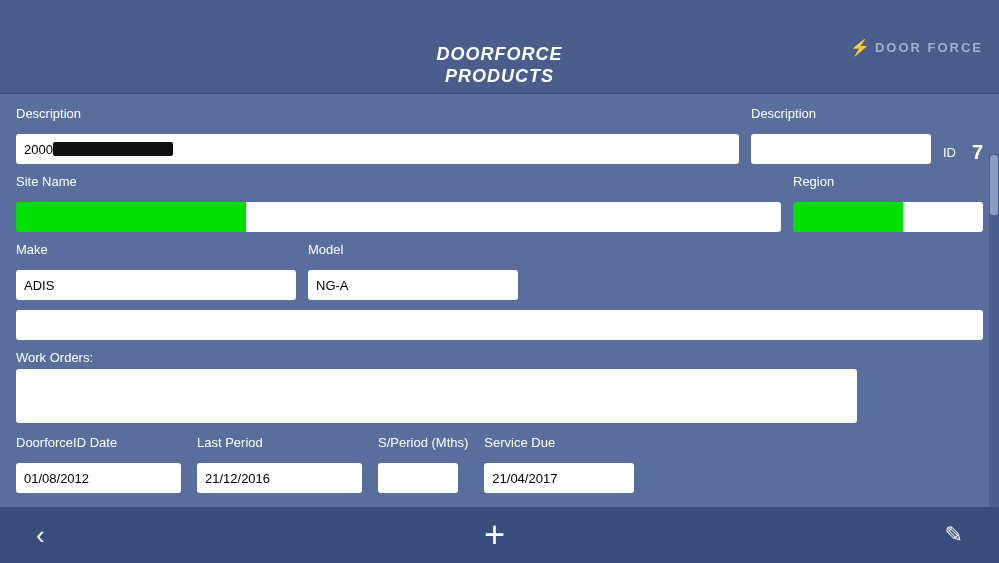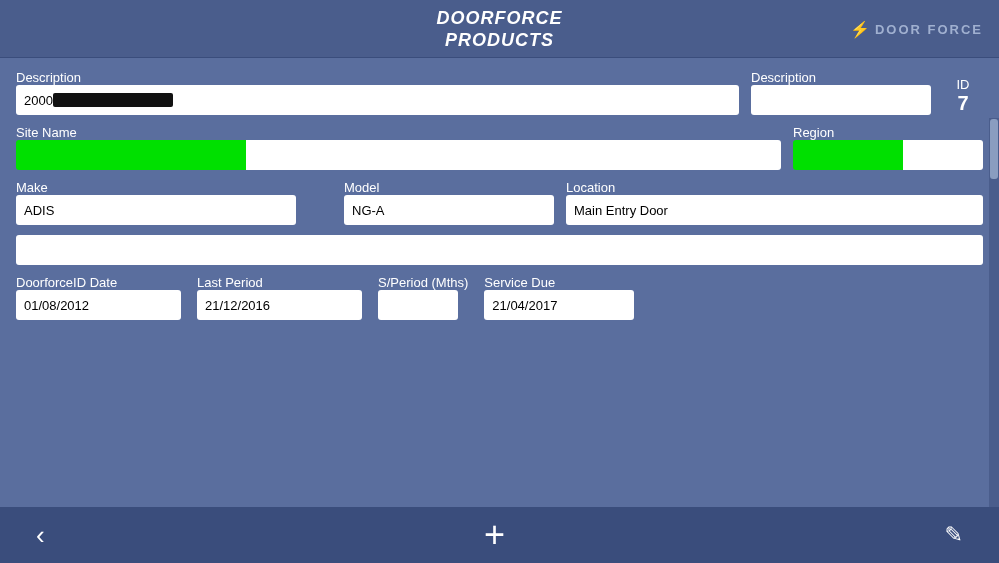--- a/index.html
+++ b/index.html
@@ -21,20 +21,21 @@
       position: relative;
       border-bottom: 1px solid #3a4d7c;
     }
     .header-title {
       color: #fff;
       font-size: 18px;
       font-weight: 900;
       font-style: italic;
       line-height: 1.2;
       letter-spacing: 1px;
+      margin-top: 36px;
     }
     .header-logo {
       position: absolute;
       right: 16px;
       top: 50%;
       transform: translateY(-50%);
       color: #a0b0d0;
       font-size: 13px;
       font-weight: bold;
       letter-spacing: 2px;
@@ -58,21 +59,21 @@
     
     .form-row {
       display: flex;
       align-items: flex-end;
       gap: 12px;
       margin-bottom: 10px;
     }
     .form-group {
       display: flex;
       flex-direction: column;
-      gap: 0;
+      gap: 13px;
       justify-content: space-between;
     }
     .form-label {
       color: #fff;
       font-size: 13px;
       font-weight: 400;
     }
     .form-input {
       background: #fff;
       border: none;
@@ -93,21 +94,21 @@
       font-weight: bold;
       text-align: center;
     }
 
     
     .row2 .sitename-group { flex: 1; }
     .row2 .region-group { width: 190px; }
 
     
     .row3 .make-group { width: 280px; }
-    .row3 .model-group { width: 210px; margin-left: 36px; }
+    .row3 .model-group { width: 210px; }
     .row3 .location-group { flex: 1; }
     .specs-row .specs-input { width: 100%; }
 
     
     .workorders-label {
       color: #fff;
       font-size: 13px;
       margin-bottom: 4px;
     }
     .workorders-input {
@@ -215,21 +216,21 @@
       <label class="form-label">Description</label>
       <div style="display:flex; align-items:center; background:#fff; border-radius:3px; height:30px; padding:0 8px; width:100%;">
         <span style="font-size:13px;">2000</span>
         <span class="masked-text"></span>
       </div>
     </div>
     <div class="form-group doorforce-group">
       <label class="form-label">Description</label>
       <input class="form-input" type="text" style="width: 180px;" value="">
     </div>
-    <div class="form-group id-group" style="display:flex;flex-direction:column;align-items:center;min-width:40px;">
+    <div class="form-group id-group" style="display:flex;flex-direction:row;align-items:center;min-width:40px;">
       <label class="form-label">ID</label>
       <span class="id-value">7</span>
     </div>
   </div>
 
   <div class="form-row row2">
     <div class="form-group sitename-group">
       <label class="form-label">Site Name</label>
       <div style="display:flex;gap:0;width:100%;">
         <div style="width:230px;height:30px;background:#00e000;border-radius:3px 0 0 3px;"></div>
@@ -247,32 +248,32 @@
 
   <div class="form-row row3">
     <div class="form-group make-group">
       <label class="form-label">Make</label>
       <input class="form-input" type="text" style="width: 280px;" value="ADIS">
     </div>
     <div class="form-group model-group">
       <label class="form-label">Model</label>
       <input class="form-input" type="text" style="width: 210px;" value="NG-A">
     </div>
-    <div class="form-group location-group" style="flex:1;">
-      <label class="form-label">Location</label>
-      <input class="form-input" type="text" style="width: 100%;" value="Main Entry Door">
-    </div>
   </div>
 
   <div class="form-row specs-row">
     <div class="form-group" style="width:100%;">
       <input class="form-input specs-input" type="text" style="width: 100%;">
     </div>
   </div>
 
+  <div style="margin-bottom:8px;">
+    <div class="workorders-label">Work Orders:</div>
+    <textarea class="workorders-input" style=""></textarea>
+  </div>
 
   <div class="dates-row">
     <div class="form-group">
       <label class="form-label">DoorforceID Date</label>
       <input class="form-input" type="text" style="width: 165px;" value="01/08/2012">
     </div>
     <div class="form-group">
       <label class="form-label">Last Period</label>
       <input class="form-input" type="text" style="width: 165px;" value="21/12/2016">
     </div>

